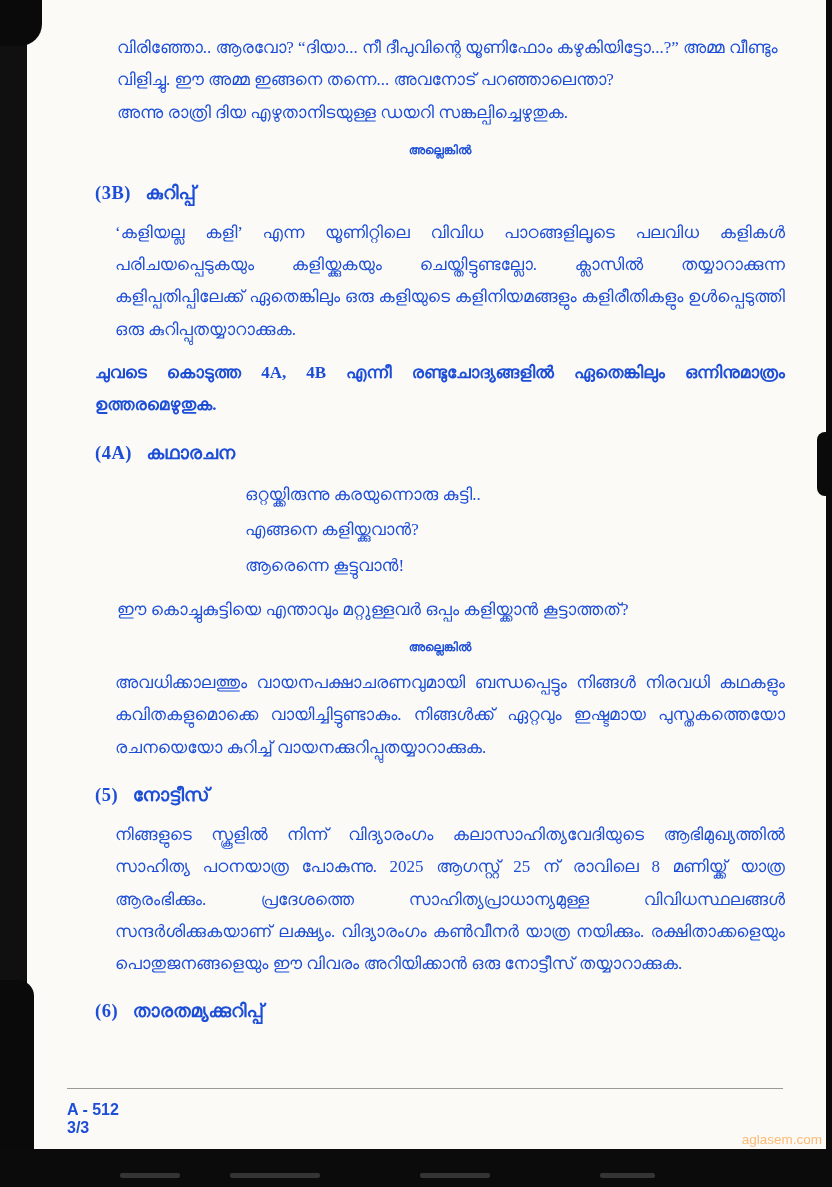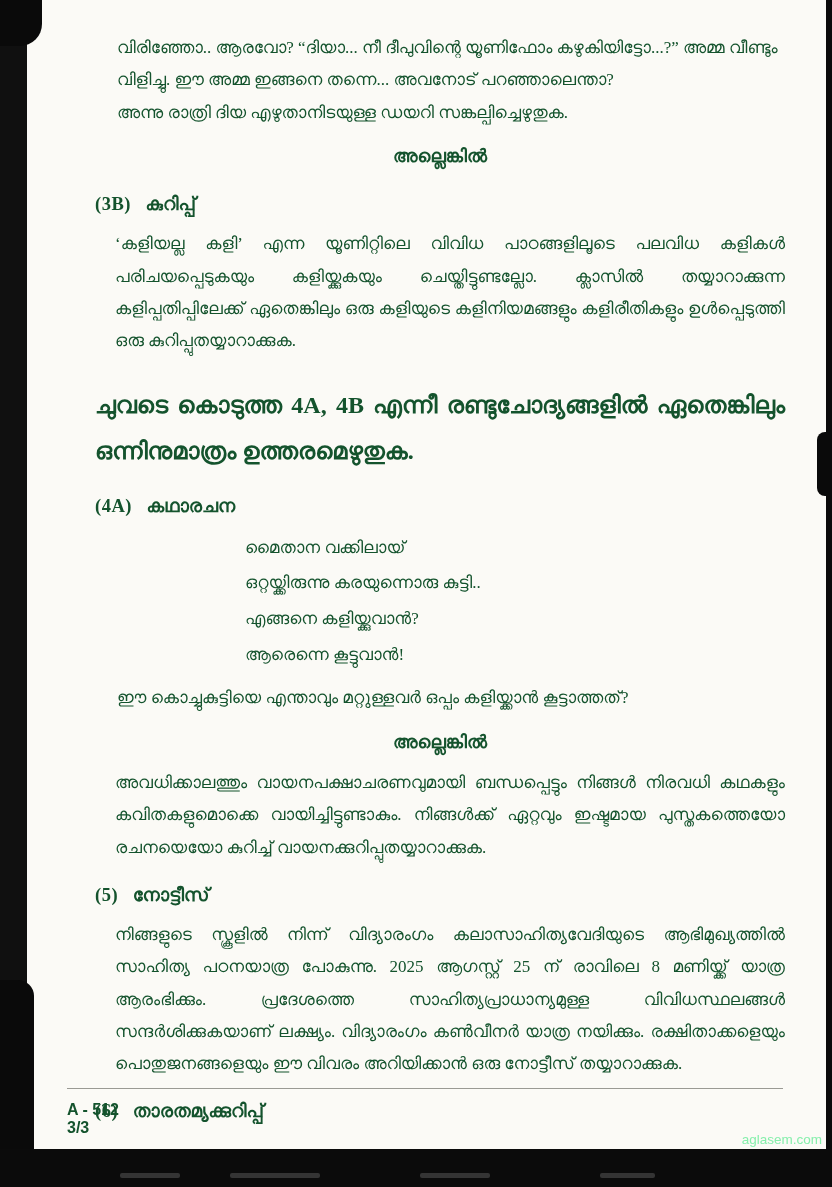--- a/index.html
+++ b/index.html
@@ -7,21 +7,21 @@
   body {
     width: 832px; height: 1187px;
     position: relative; overflow: hidden;
     background: #101010;
     font-family: "Liberation Serif", serif;
   }
   .page {
     position: absolute; left: 27px; top: 0;
     width: 799px; height: 1150px;
     background: #fbfaf6;
-    color: #14532d;
+    color: #1d4ed8;
   }
   
   .corner-tl {
     position: absolute; left: 0; top: 0;
     width: 42px; height: 46px; background: #0a0a0a;
     border-radius: 0 0 22px 0;
   }
   .edge-right {
     position: absolute; right: 0; top: 0;
     width: 6px; height: 1187px; background: #0a0a0a;
@@ -50,55 +50,55 @@
   .content {
     position: absolute; left: 68px; top: 32px;
     width: 690px;
     font-size: 17px;
     line-height: 1.9;
   }
   .line { margin: 0; }
   .intro { padding-left: 22px; }
   .or {
     text-align: center; font-weight: bold;
-    margin: 10px 0 8px 0; font-size: 18px;
+    margin: 10px 0 8px 0; font-size: 12px;
   }
   .qhead {
     font-weight: bold; font-size: 18.5px;
     margin: 14px 0 6px 0;
   }
   .qhead .qnum { font-family: "Liberation Serif", serif; letter-spacing: 0.5px; margin-right: 10px; }
   .para {
     text-align: justify;
     margin: 0 0 10px 0;
     padding-left: 20px;
   }
   .bold-instr {
     font-weight: bold;
     padding-left: 0;
-    font-size: 24px;
-    margin: 26px 0 6px 0;
+    font-size: 17px;
+    margin: 11px 0 6px 0;
   }
   .poem { margin: 6px 0 10px 150px; line-height: 2.1; }
   .after-poem { padding-left: 22px; margin-bottom: 2px; }
 
   
   .footer {
     position: absolute; left: 40px; top: 1088px;
     width: 716px;
     border-top: 1px solid #9a9a94;
     padding-top: 12px;
     display: flex; justify-content: space-between;
     font-weight: bold; font-size: 16px;
     font-family: "Liberation Sans", sans-serif;
     flex-direction: column;
   }
   .watermark {
     position: absolute; right: 10px; bottom: 40px;
-    color: #86efac;
+    color: #fdba74;
     font-family: "Liberation Sans", sans-serif;
     font-size: 13.5px;
   }
 </style>
 </head>
 <body>
 
 <div class="page">
 
   <div class="content">
@@ -118,21 +118,20 @@
     <p class="para">‘കളിയല്ല കളി’ എന്ന യൂണിറ്റിലെ വിവിധ പാഠങ്ങളിലൂടെ പലവിധ കളികൾ പരിചയപ്പെടുകയും കളിയ്ക്കുകയും ചെയ്തിട്ടുണ്ടല്ലോ. ക്ലാസിൽ തയ്യാറാക്കുന്ന കളിപ്പതിപ്പിലേക്ക് ഏതെങ്കിലും ഒരു കളിയുടെ കളിനിയമങ്ങളും കളിരീതികളും ഉൾപ്പെടുത്തി ഒരു കുറിപ്പുതയ്യാറാക്കുക.</p>
 
     <p class="para bold-instr">ചുവടെ കൊടുത്ത 4A, 4B എന്നീ രണ്ടുചോദ്യങ്ങളിൽ ഏതെങ്കിലും ഒന്നിനുമാത്രം ഉത്തരമെഴുതുക.</p>
 
     <div class="qhead">
       <span class="qnum">(4A)</span>
       <span class="qtitle">കഥാരചന</span>
     </div>
 
     <div class="poem">
-      <div class="line">മൈതാന വക്കിലായ്</div>
       <div class="line">ഒറ്റയ്ക്കിരുന്നു കരയുന്നൊരു കുട്ടി..</div>
       <div class="line">എങ്ങനെ കളിയ്ക്കുവാൻ?</div>
       <div class="line">ആരെന്നെ കൂട്ടുവാൻ!</div>
     </div>
 
     <div class="line after-poem">ഈ കൊച്ചുകുട്ടിയെ എന്താവും മറ്റുള്ളവർ ഒപ്പം കളിയ്ക്കാൻ കൂട്ടാത്തത്?</div>
 
     <div class="or">അല്ലെങ്കിൽ</div>
 
     <p class="para">അവധിക്കാലത്തും വായനപക്ഷാചരണവുമായി ബന്ധപ്പെട്ടും നിങ്ങൾ നിരവധി കഥകളും കവിതകളുമൊക്കെ വായിച്ചിട്ടുണ്ടാകും. നിങ്ങൾക്ക് ഏറ്റവും ഇഷ്ടമായ പുസ്തകത്തെയോ രചനയെയോ കുറിച്ച് വായനക്കുറിപ്പുതയ്യാറാക്കുക.</p>

